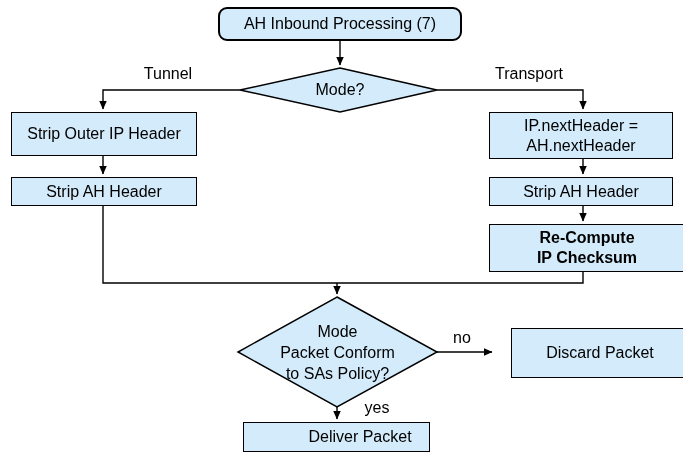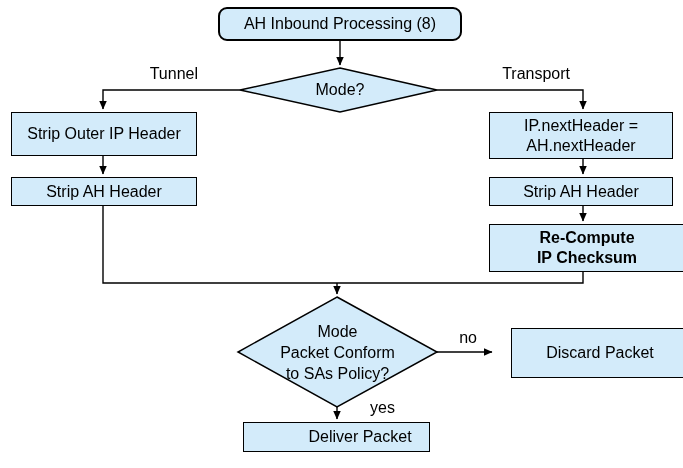--- a/index.html
+++ b/index.html
@@ -53,21 +53,21 @@
     align-items: center;
     justify-content: flex-end;
     text-align: center;
     font-size: 16px;
     line-height: 21px;
     pointer-events: none;
   }
   .edge-label {
     position: absolute;
     font-size: 16px;
-    text-align: right;
+    text-align: center;
   }
 </style>
 </head>
 <body>
 
 <div class="canvas">
 
   <svg class="wires" viewBox="0 0 683 468" xmlns="http://www.w3.org/2000/svg">
     <defs>
       <marker id="arrow" markerUnits="userSpaceOnUse" markerWidth="10" markerHeight="9" refX="8.5" refY="4" orient="auto">
@@ -93,21 +93,21 @@
 
     <polyline class="edge" points="437,352 492,352" marker-end="url(#arrow)"></polyline>
 
     <polyline class="edge" points="337,407 337,419" marker-end="url(#arrow)"></polyline>
 
     <polygon class="diamond" points="340,68 437,90 340,112 240,90"></polygon>
     <polygon class="diamond" points="337,297 437,352 337,407 238,352"></polygon>
   </svg>
 
   <div class="node rounded" style="left:218px; top:7px; width:244px; height:34px;">
-    <span>AH Inbound Processing (8)</span>
+    <span>AH Inbound Processing (7)</span>
   </div>
 
   <div class="node" style="left:11px; top:112px; width:186px; height:44px;">
     <span>Strip Outer IP Header</span>
   </div>
 
   <div class="node" style="left:11px; top:177px; width:186px; height:29px;">
     <span>Strip AH Header</span>
   </div>
 

